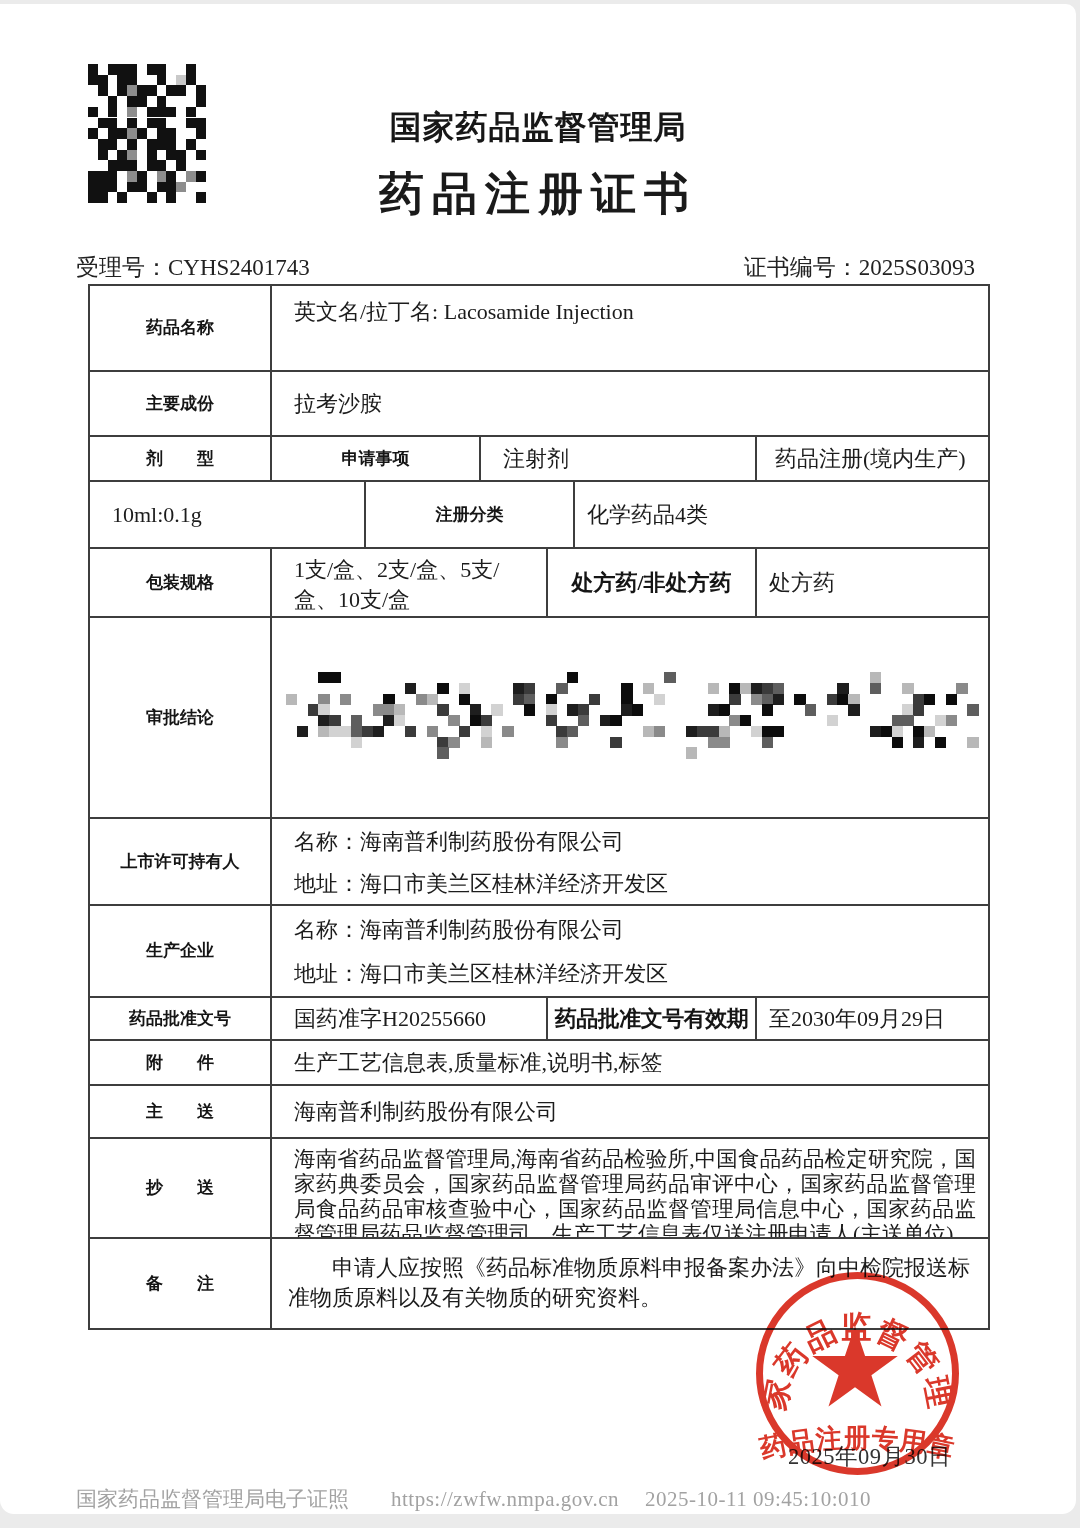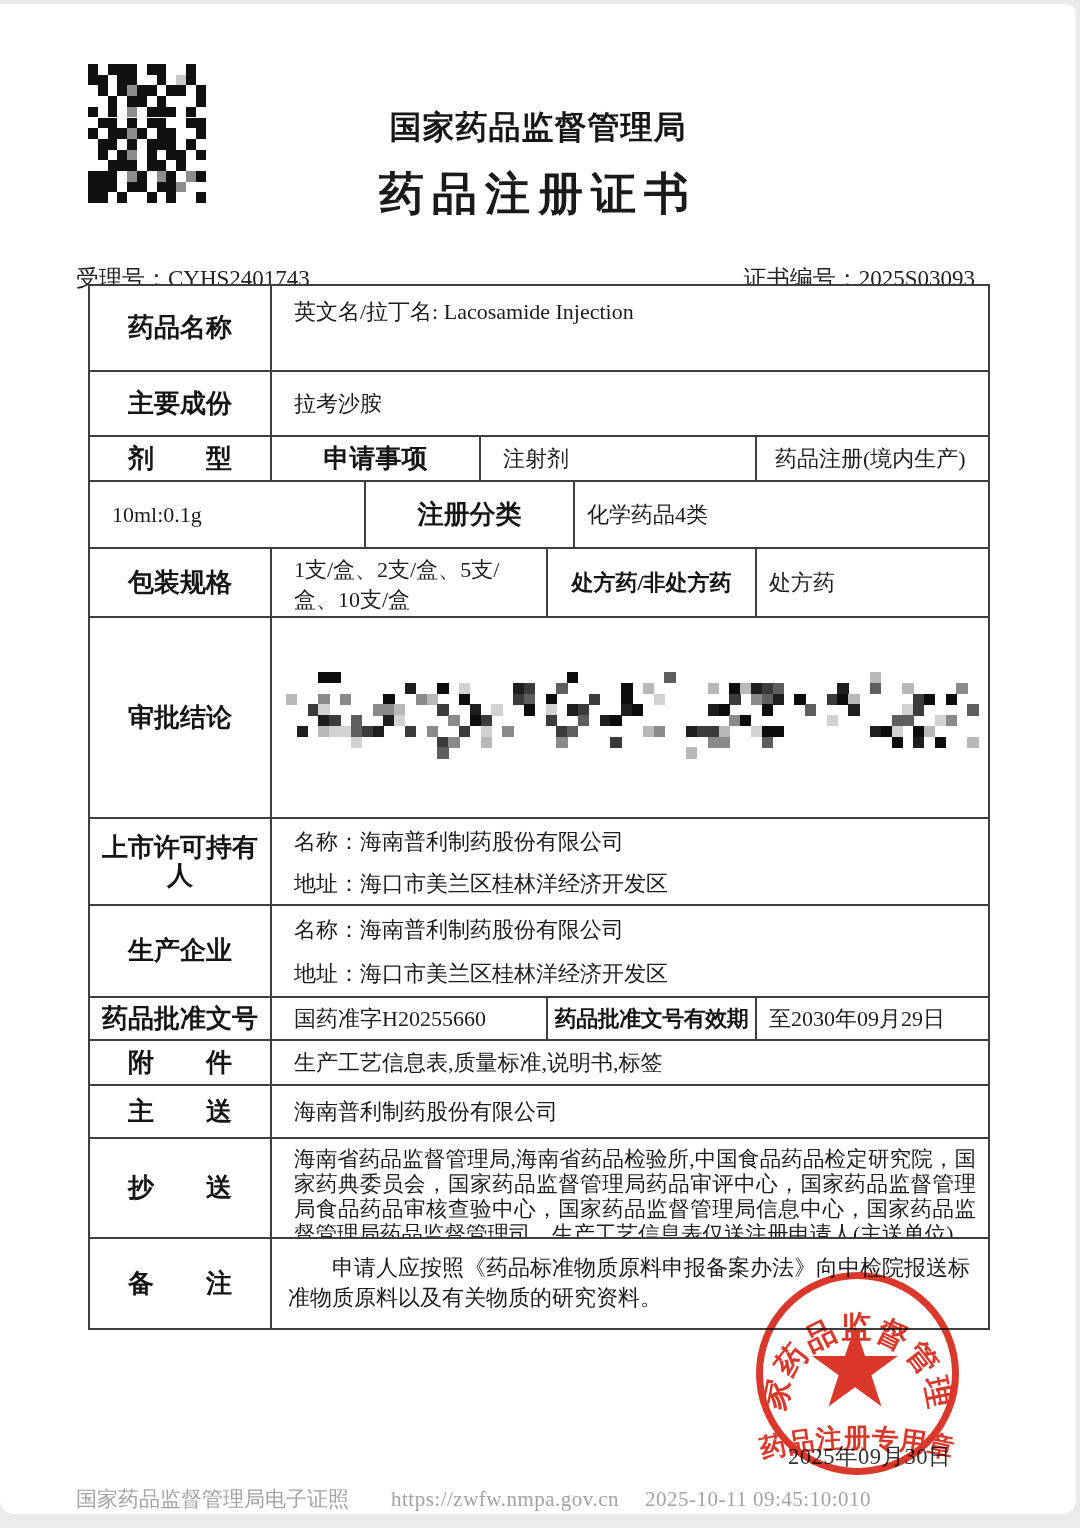--- a/index.html
+++ b/index.html
@@ -22,39 +22,39 @@
   
   .title1{
     position:absolute;left:0;top:102px;width:1076px;
     text-align:center;font-size:32px;font-weight:bold;letter-spacing:1px;color:#171717;
   }
   .title2{
     position:absolute;left:0;top:160px;width:1076px;
     text-align:center;font-size:45px;font-weight:bold;letter-spacing:8px;color:#1a1a1a;
   }
   
-  .meta{position:absolute;top:259px;left:0;width:1076px;height:28px;font-size:23px;color:#222;}
+  .meta{position:absolute;top:248px;left:0;width:1076px;height:28px;font-size:23px;color:#222;}
   .meta .accept{position:absolute;left:76px;top:0;}
   .meta .certno{position:absolute;right:101px;top:0;}
   
   .doc-table{
     position:absolute;left:88px;top:280px;width:902px;
     border:2px solid #3e3e3e;box-sizing:border-box;background:#fff;
   }
   .t-row{display:flex;border-bottom:2px solid #3e3e3e;}
   .t-row:last-child{border-bottom:none;}
   .c{border-right:2px solid #3e3e3e;box-sizing:border-box;overflow:hidden;}
   .c:last-child{border-right:none;}
   .c1{width:182px}.c2{width:276px}.c3{width:209px}.c4{width:231px}.cwide{width:716px}
   .h84{height:84px}.h63{height:63px}.h43{height:43px}.h65{height:65px}.h46{height:46px}
   .h67{height:67px}.h199{height:199px}.h85{height:85px}.h90{height:90px}.h41{height:41px}
   .h51{height:51px}.h98{height:98px}.h89{height:89px}
   .lbl{
     display:flex;align-items:center;justify-content:center;
-    font-weight:bold;font-size:26px;color:#151515;text-align:center;line-height:28px;
+    font-weight:bold;font-size:17px;color:#151515;text-align:center;line-height:28px;
   }
   .lbl.small{font-size:21.5px;letter-spacing:-0.5px;}
   .lbl.med{font-size:22px;}
   .val{display:flex;align-items:center;font-size:22px;padding-left:22px;color:#1c1c1c;}
   .val-lines{padding:8px 10px 0 22px;font-size:22px;line-height:36px;}
   .val-wrap{padding:6px 12px 0 22px;font-size:22px;line-height:30px;display:block;}
   .cc-text{padding:8px 12px 0 22px;font-size:21.5px;line-height:25px;text-align:justify;display:block;}
   .remark-text{padding:14px 10px 0 16px;font-size:22px;line-height:30px;text-indent:2em;display:block;}
   .relcell{position:relative;}
   

